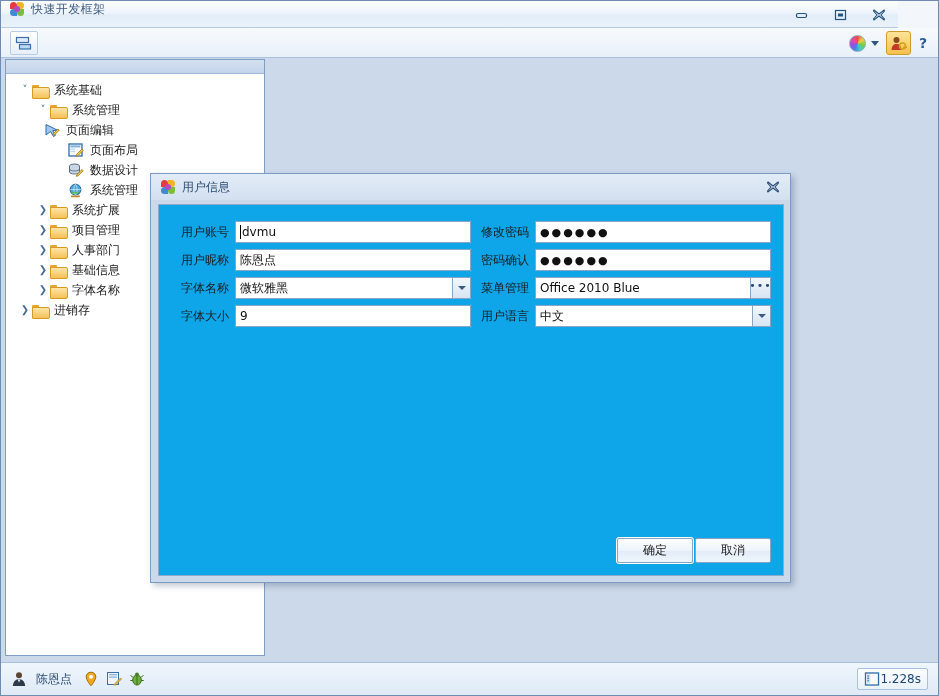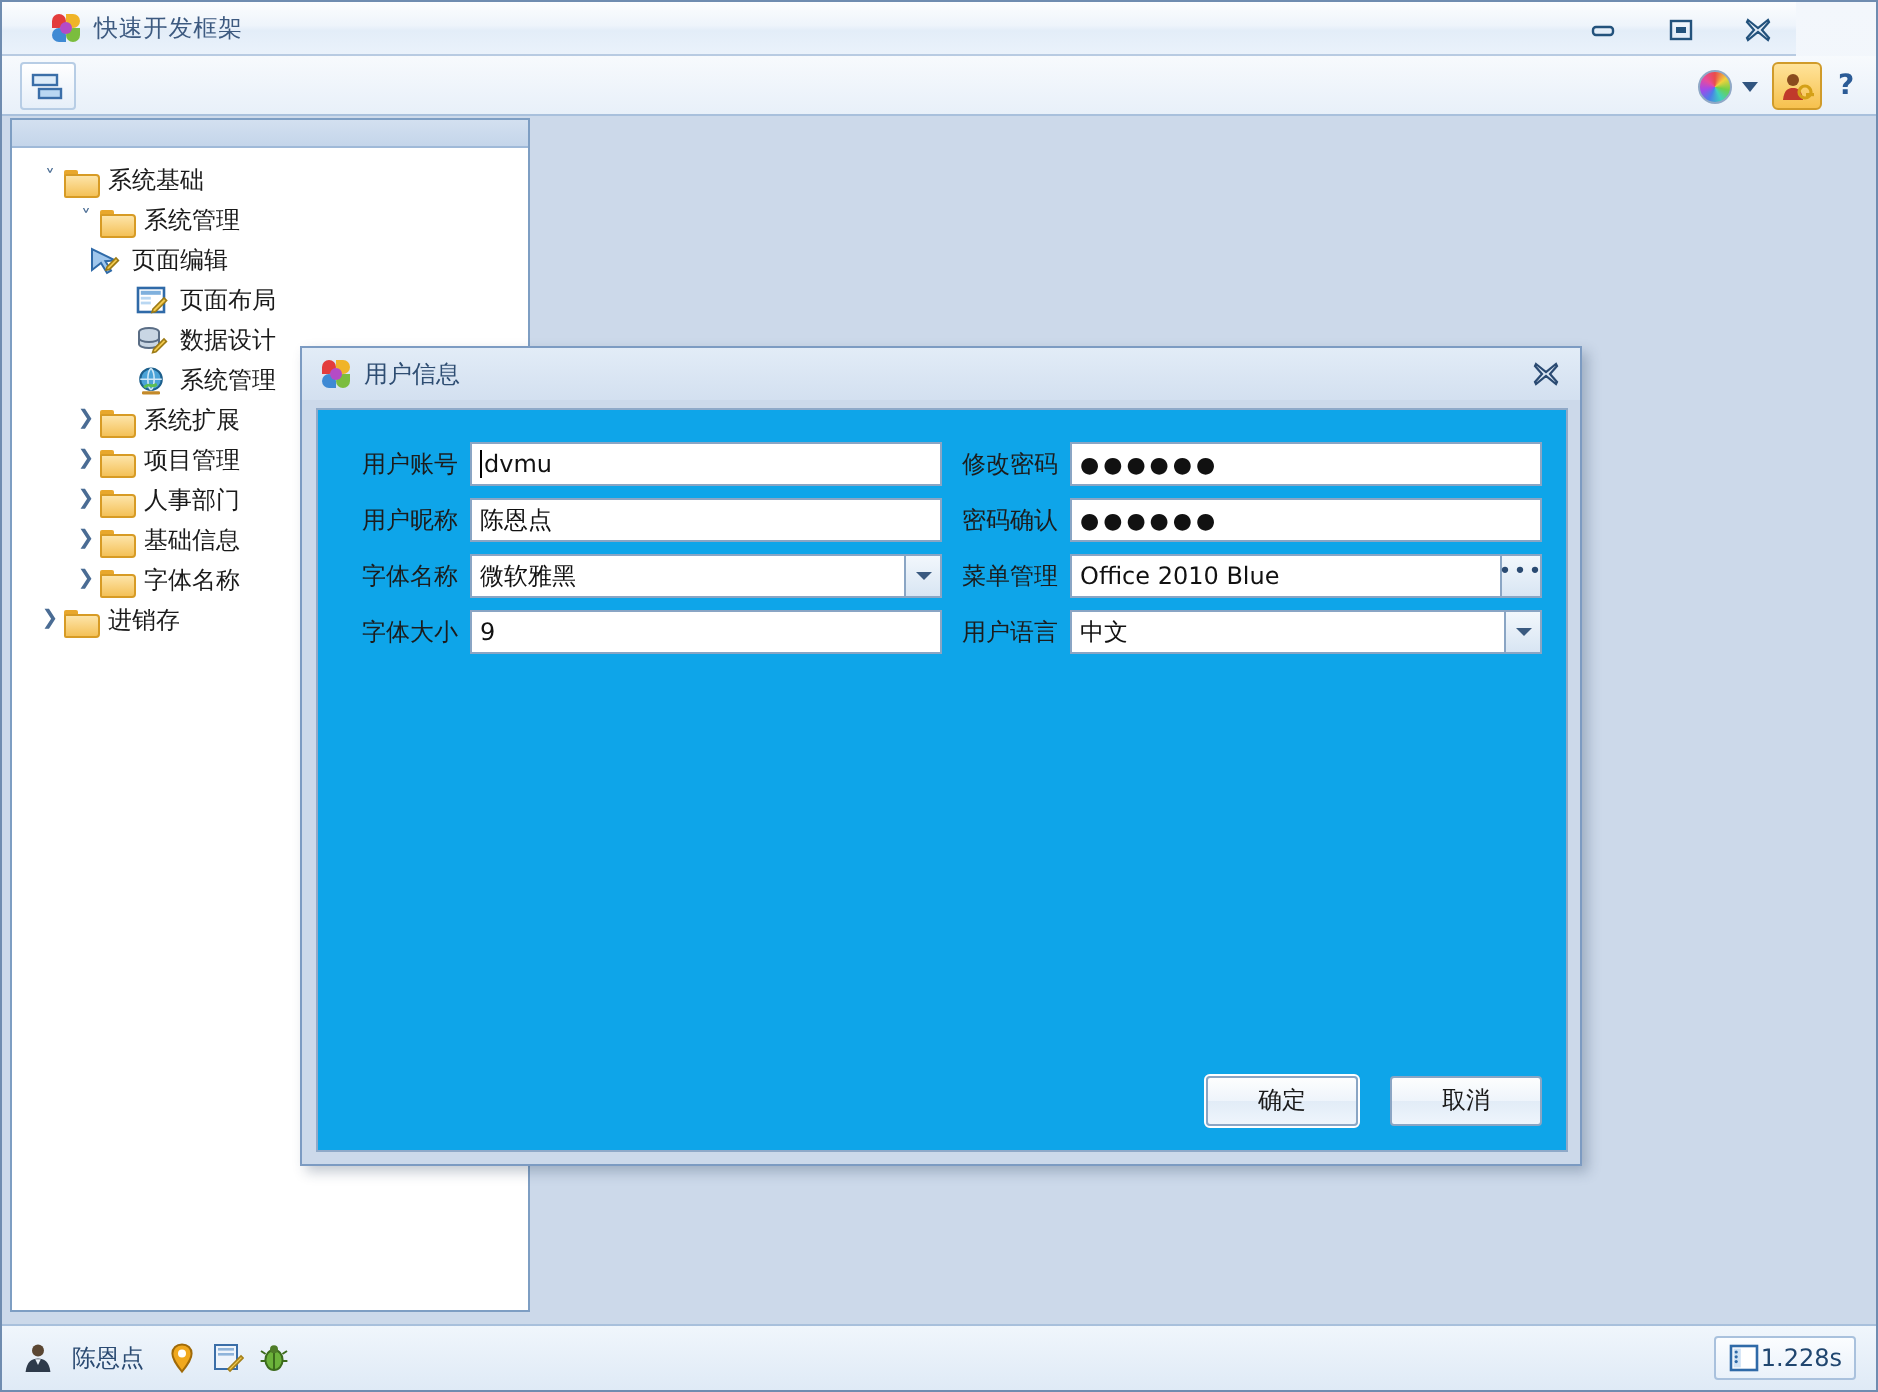--- a/index.html
+++ b/index.html
@@ -20,21 +20,21 @@
     border: 1px solid #6f8cb0;
     overflow: hidden;
   }
 
   
   .titlebar {
     position: absolute; left: 0; top: 0;
     width: 897px; height: 27px;
     background: linear-gradient(#fcfdfe 0%, #eef4fb 45%, #e3edf8 55%, #eaf2fb 100%);
     border-bottom: 1px solid #b8cbe2;
-    display: flex; align-items: center; padding-left: 16px;
+    display: flex; align-items: flex-start;
   }
   .title-icon {
     margin-left: 8px; margin-right: 6px;
     width: 16px; height: 16px; position: relative;
   }
   .pinwheel { position: relative; width: 16px; height: 16px; }
   .pw { position: absolute; width: 7px; height: 7px; border-radius: 50% 50% 50% 0; }
   .pw.a { background: #e33c3c; left: 1px;  top: 1px;  transform: rotate(0deg); }
   .pw.b { background: #f0b428; left: 8px;  top: 1px;  transform: rotate(90deg); }
   .pw.c { background: #3f8ad4; left: 1px;  top: 8px;  transform: rotate(-90deg); }
@@ -203,21 +203,21 @@
     position: absolute; right: 0; top: 0;
     width: 20px; height: 20px;
     background: linear-gradient(#f2f7fc, #d8e5f3);
     border-left: 1px solid #8aa5c4;
     display: flex; align-items: center; justify-content: center;
     font-size: 11px; color: #2a4a72; letter-spacing: 1px; line-height: 6px;
     padding-bottom: 4px;
   }
   .dlg-buttons {
     position: absolute; right: 12px; bottom: 12px;
-    display: flex; gap: 16px;
+    display: flex; gap: 2px;
   }
   .dlg-btn {
     width: 76px; height: 25px;
     border: 1px solid #8aa5c4; border-radius: 2px;
     background: linear-gradient(#fdfefe 0%, #eef4fb 50%, #e2ecf7 51%, #eef5fc 100%);
     display: flex; align-items: center; justify-content: center;
     font-size: 12px; color: #1a1a1a;
   }
   .dlg-btn.focused { outline: 1px solid #ffffff; box-shadow: 0 0 0 1px #7f9cc0; }
 

